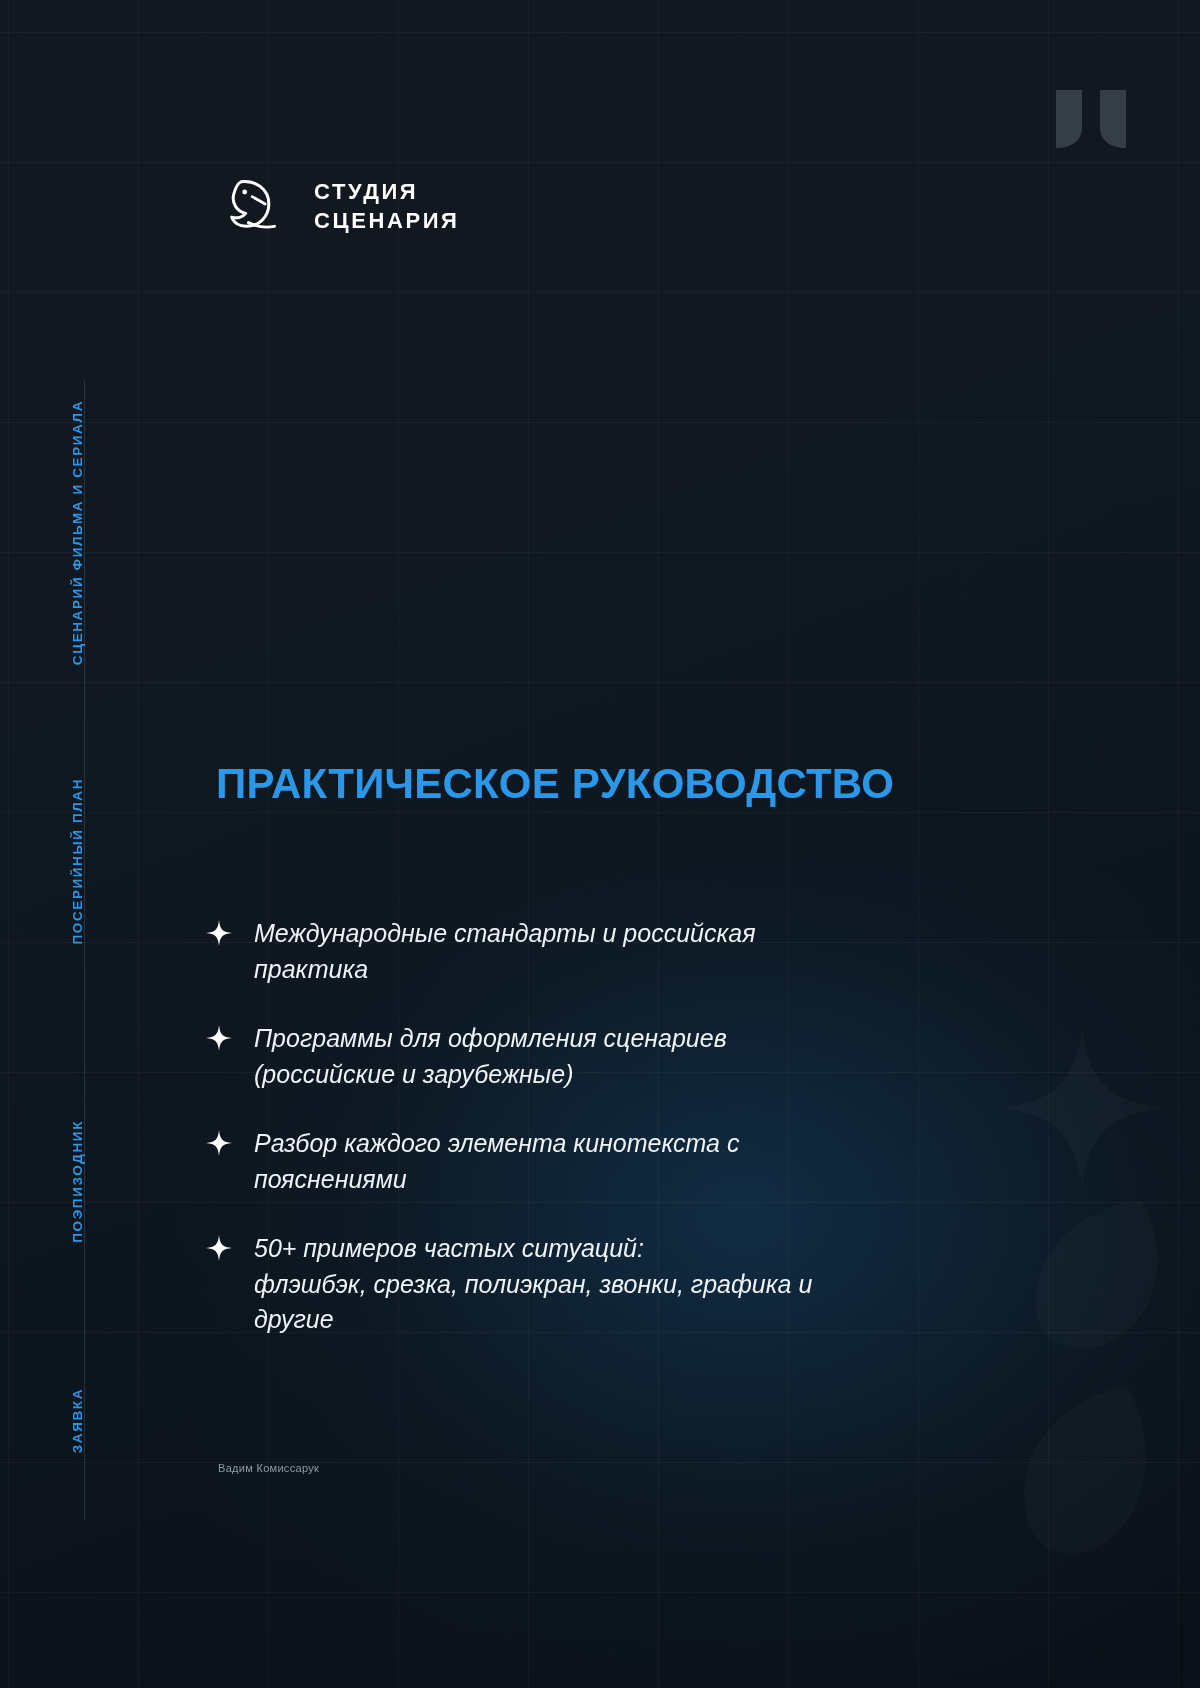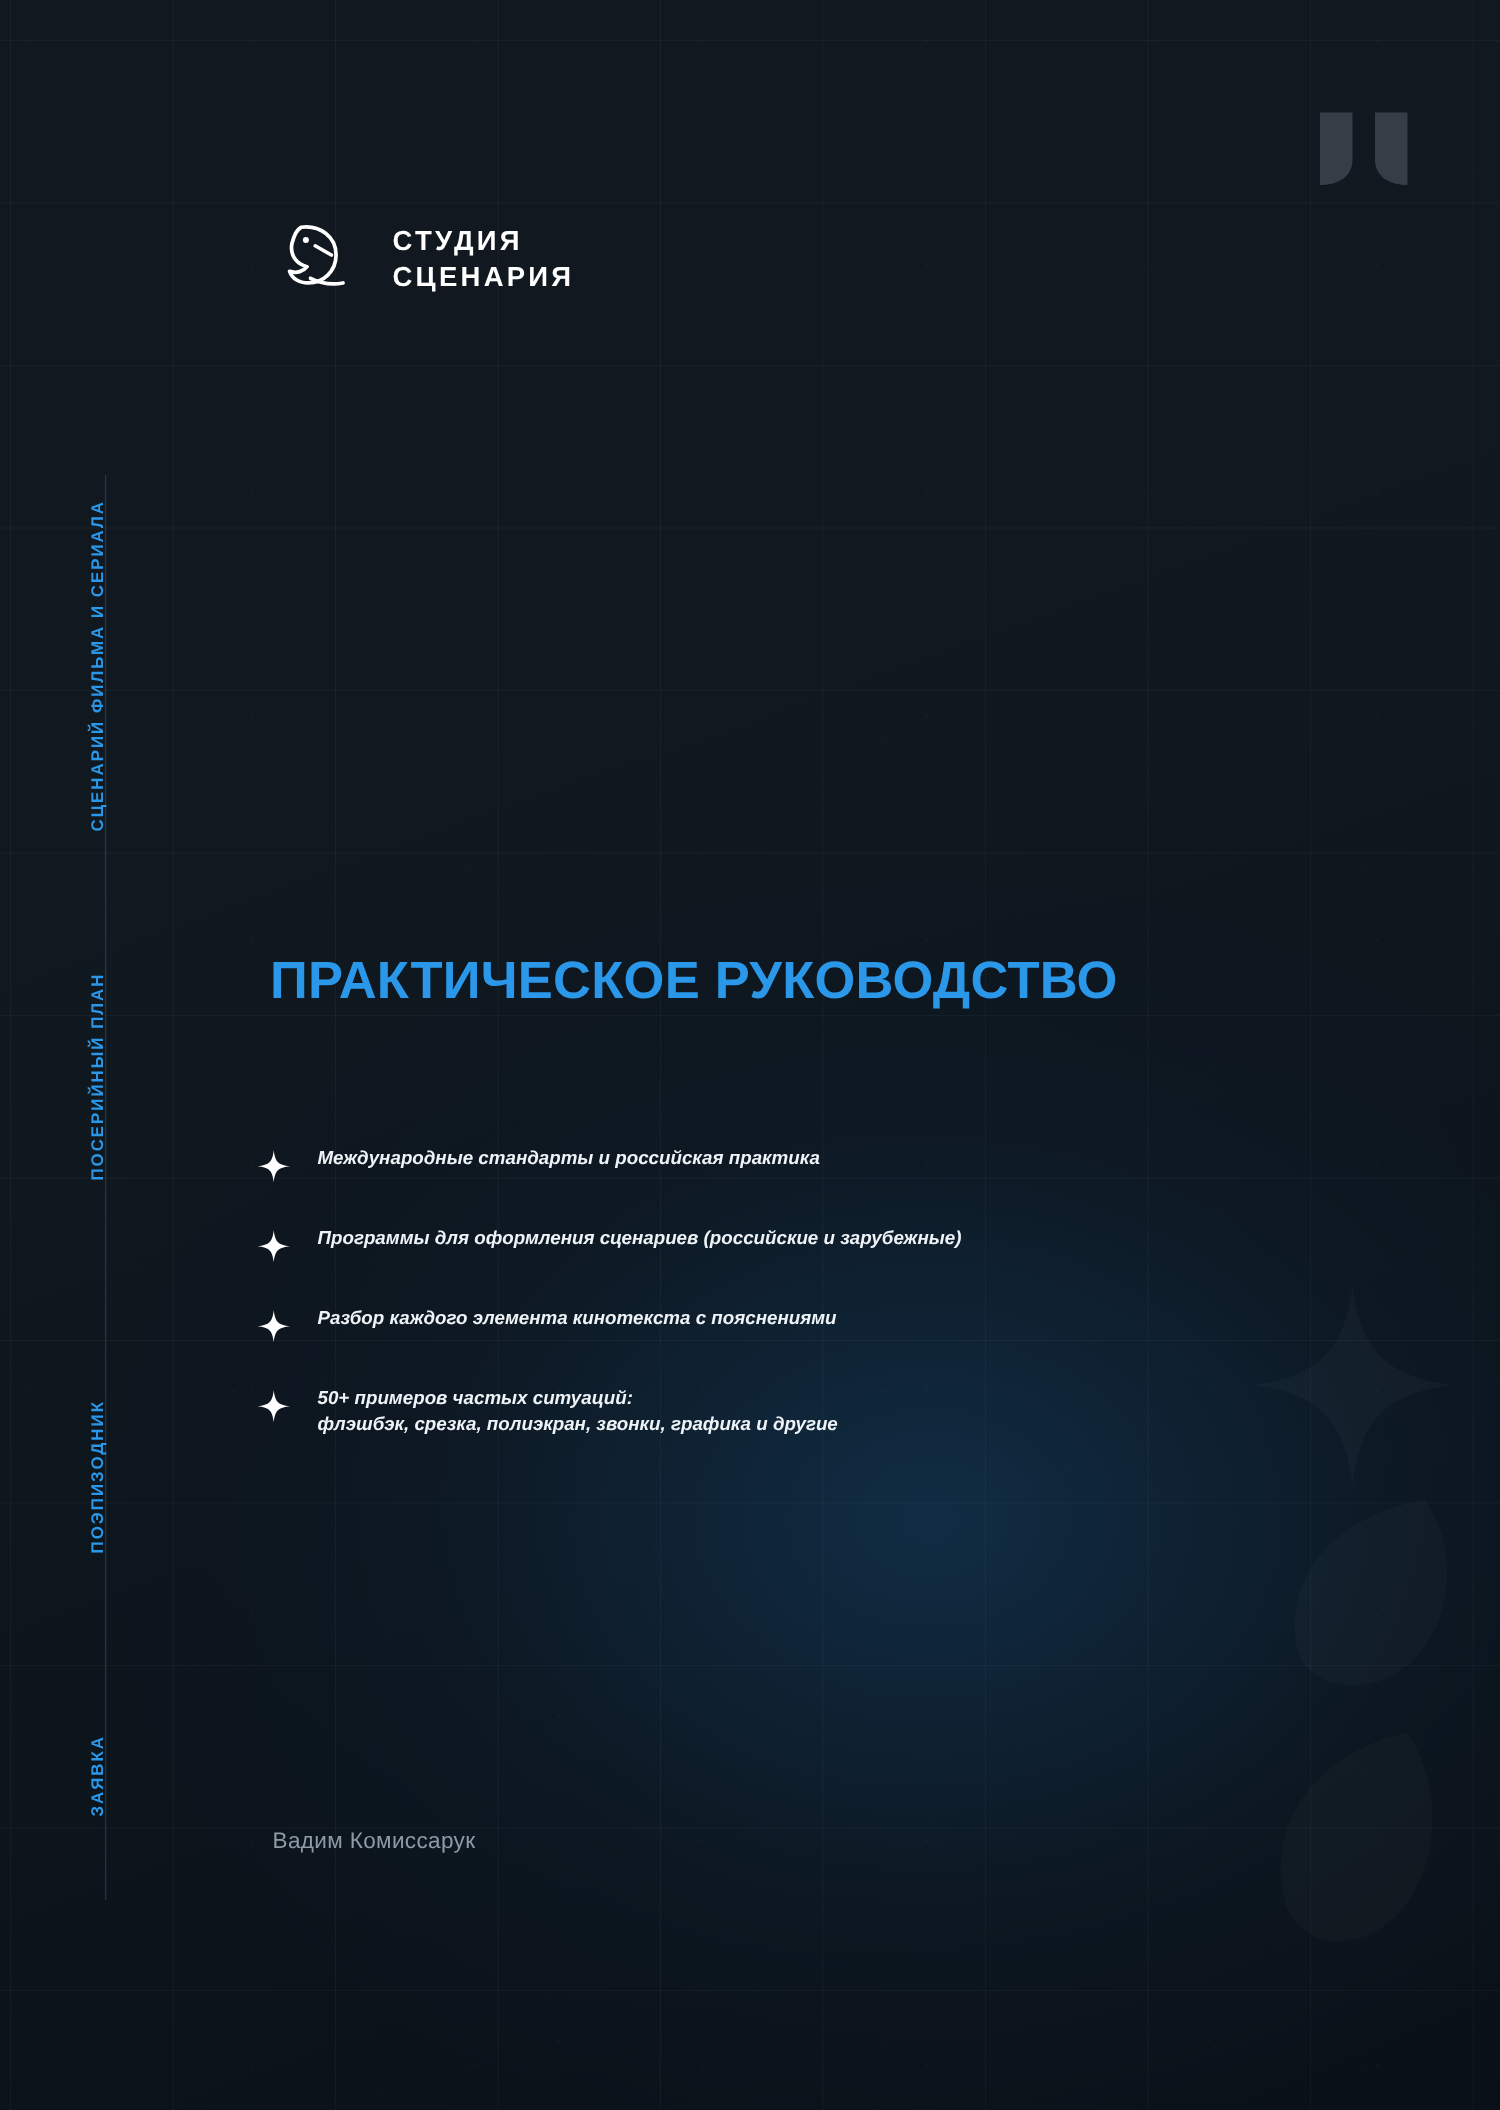--- a/index.html
+++ b/index.html
@@ -153,33 +153,32 @@
     gap: 22px;
     margin-bottom: 34px;
   }
   .bullet-icon {
     flex: 0 0 auto;
     width: 26px;
     height: 26px;
     margin-top: 4px;
   }
   .bullet-text {
-    font-size: 15px;
+    font-size: 25px;
     line-height: 1.42;
     font-style: italic;
     color: #eef3f7;
     white-space: pre-line;
-    font-weight: bold;
   }
 
   .author {
     position: absolute;
     left: 218px;
     top: 1462px;
-    font-size: 18px;
+    font-size: 11px;
     letter-spacing: 0.3px;
     color: #8e9aa6;
   }
 </style>
 </head>
 <body>
 
 <div class="page">
 
   <div class="grid"></div>

